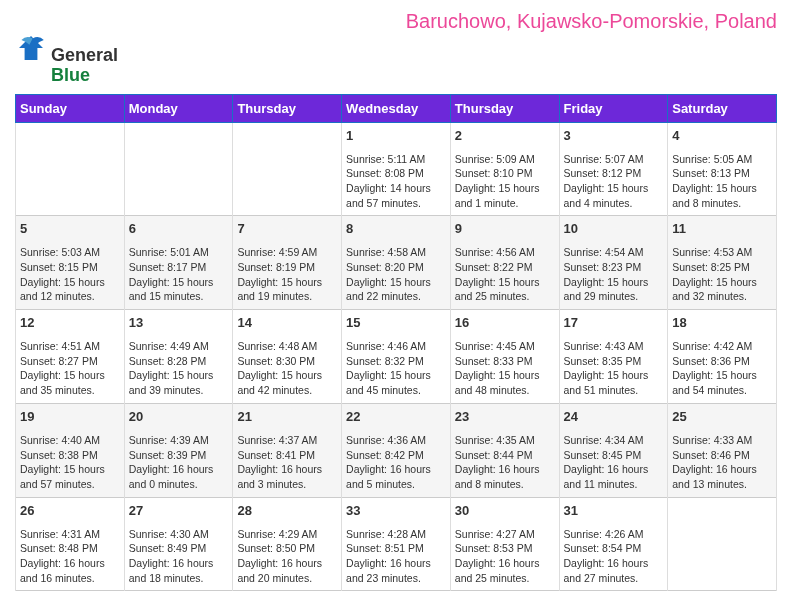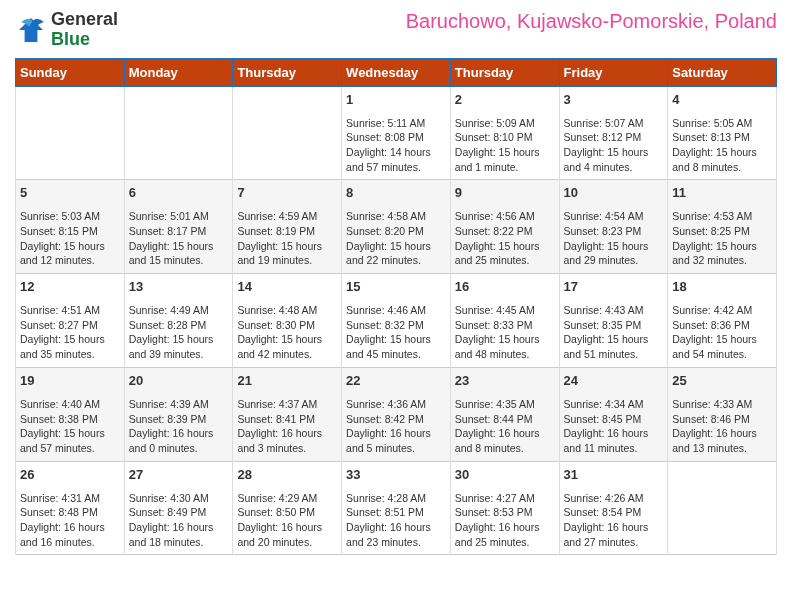--- a/index.html
+++ b/index.html
@@ -18,20 +18,21 @@
     }
     .logo {
       display: flex;
       align-items: center;
       gap: 4px;
     }
     .logo-text {
       display: flex;
       flex-direction: column;
       line-height: 1.1;
+      margin-top: 36px;
     }
     .logo-general {
       font-size: 18px;
       font-weight: bold;
       color: #333;
     }
     .logo-blue {
       font-size: 18px;
       font-weight: bold;
       color: #15803d;
@@ -51,21 +52,21 @@
     .location {
       font-size: 20px;
       color: #ec4899;
     }
     table {
       width: 100%;
       border-collapse: collapse;
       table-layout: fixed;
     }
     thead tr {
-      background-color: #c2410c;
+      background-color: #6d28d9;
     }
     thead th {
       color: #fff;
       font-size: 13px;
       font-weight: bold;
       padding: 6px 4px;
       text-align: left;
       border: 1px solid #1a6fc4;
     }
     tbody tr {

